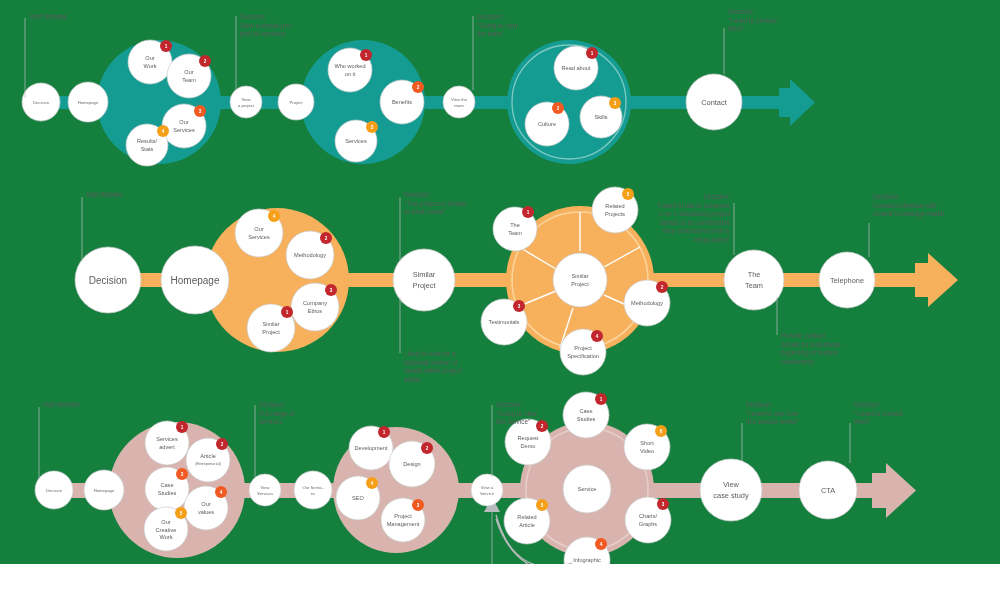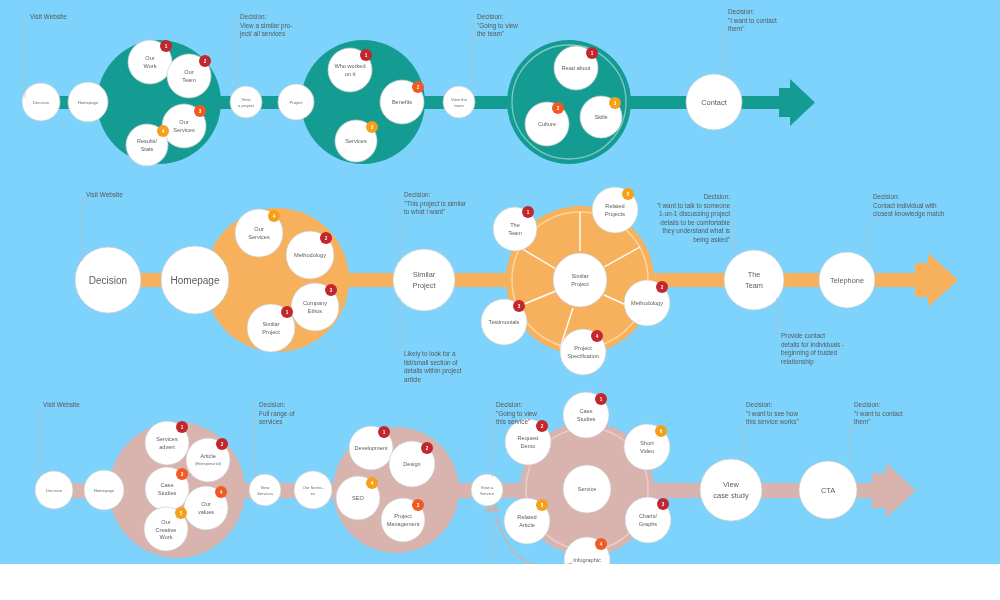--- a/index.html
+++ b/index.html
@@ -7,21 +7,21 @@
   html, body {
     margin: 0; padding: 0;
     background: #ffffff;
     font-family: "Liberation Sans", sans-serif;
   }
   #stage {
     position: relative;
     width: 1000px;
     height: 564px;
     overflow: hidden;
-    background: #7dd3fc;
+    background: #15803d;
     text-decoration: underline;
   }
   .row { position: absolute; left: 0; width: 1000px; }
   svg.flow { position: absolute; left: 0; top: 0; display: block; }
 
   text { font-family: "Liberation Sans", sans-serif; fill: #58595b; }
 
   .t-node   { font-size: 5.6px; text-anchor: middle; fill: #5b5c5e; }
   .t-node-md{ font-size: 7.4px; text-anchor: middle; fill: #5b5c5e; }
   .t-node-lg{ font-size: 10px;  text-anchor: middle; fill: #5b5c5e; }

